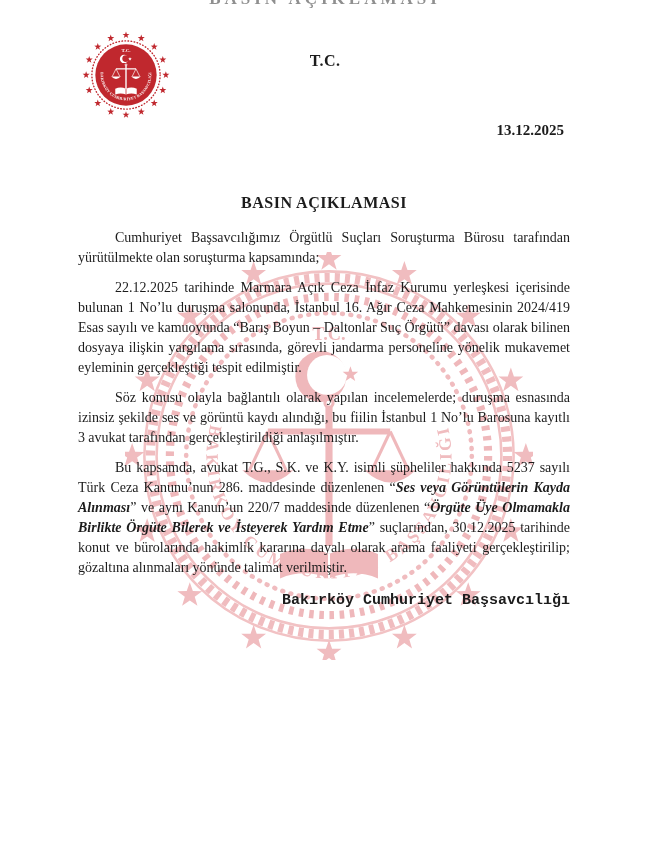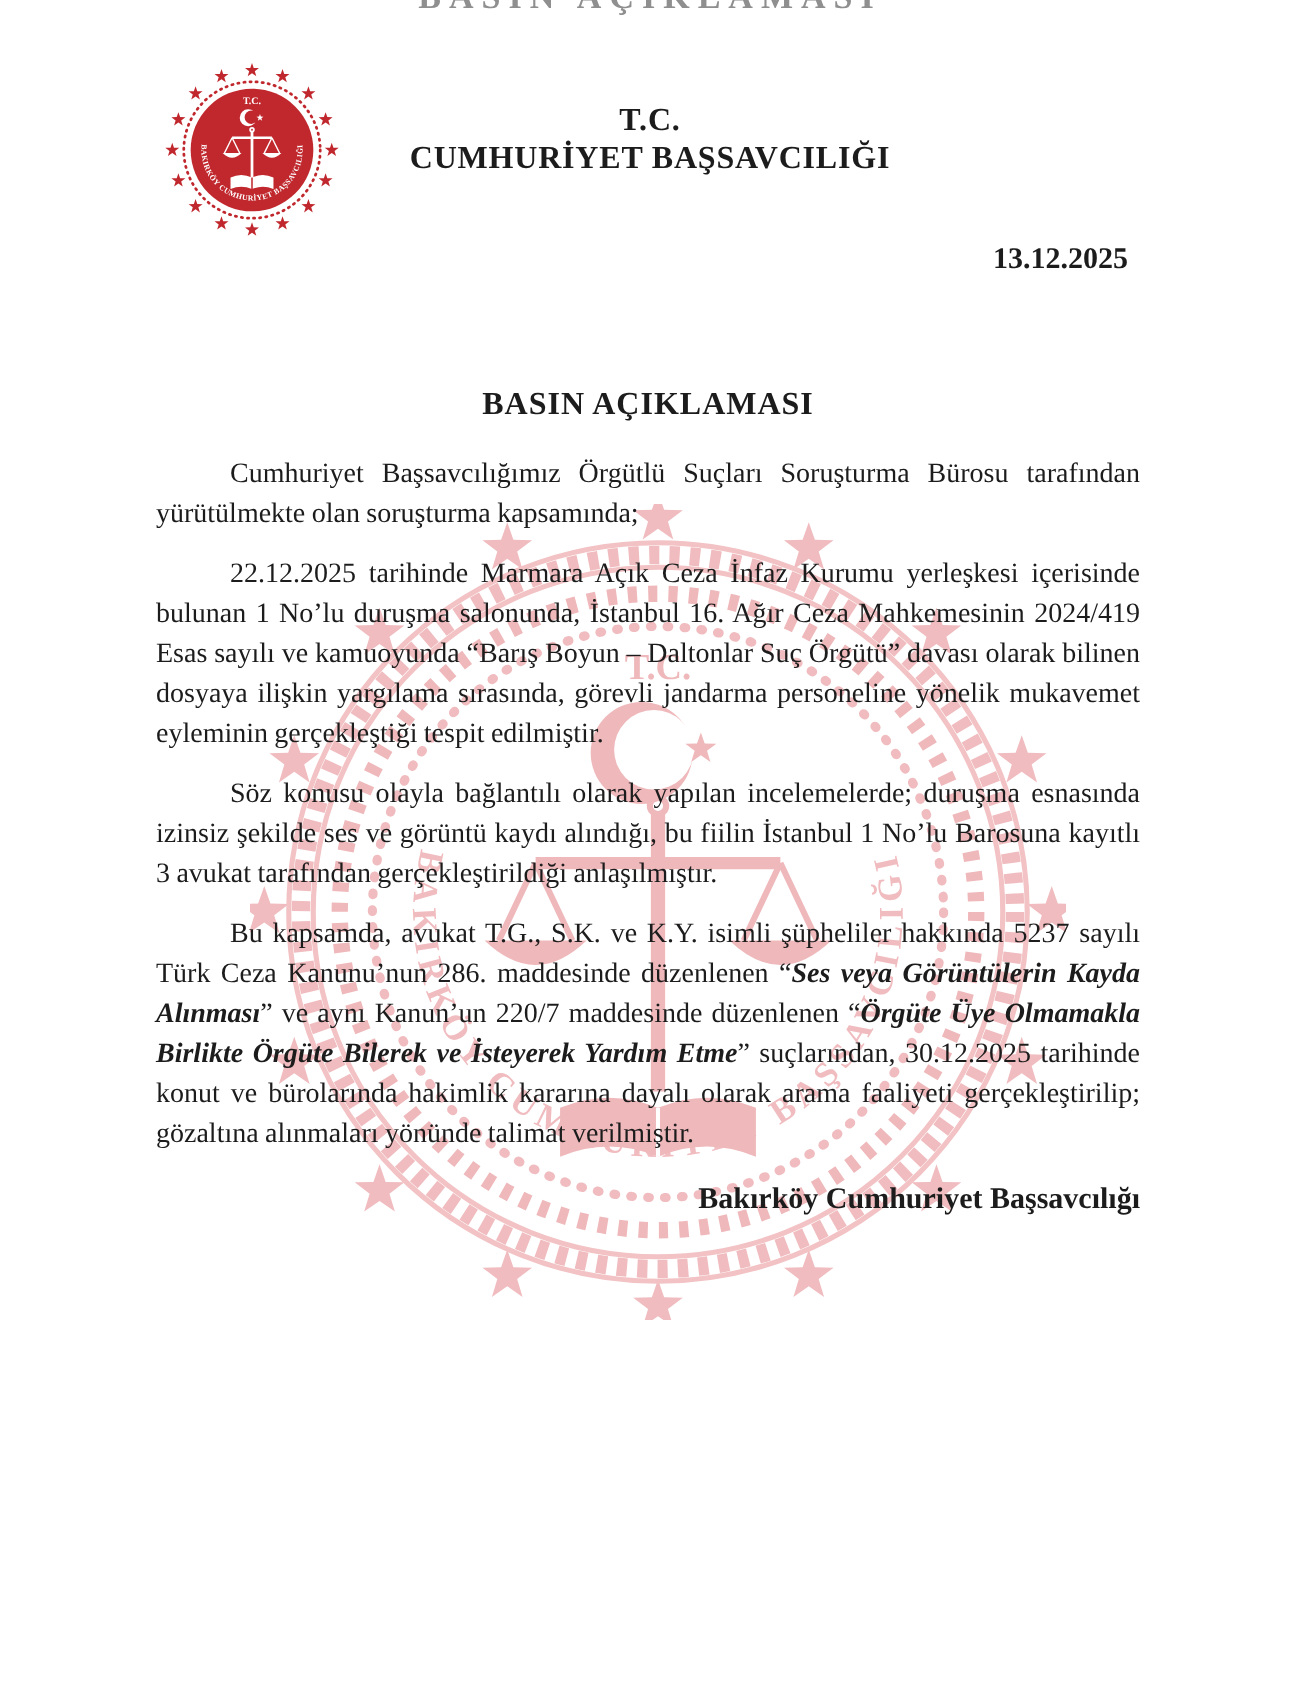--- a/index.html
+++ b/index.html
@@ -35,21 +35,21 @@
     margin:0 0 16px 0;
   }
   .content p{
     margin:0 0 10px 0;
     font-size:14px;line-height:20px;
     text-align:justify;text-indent:37px;
     word-spacing:-0.3px;
   }
   .rt-bi{font-weight:bold;font-style:italic;}
   .signature{
-    margin-top:14px;text-align:right;font-weight:bold;font-size:15px;
+    margin-top:14px;text-align:right;font-weight:bold;font-size:15px;font-family:Liberation Mono, monospace;
   }
   .wm-tone{color:#eeb4b7;}
   svg text{font-family:"Liberation Serif","DejaVu Serif",serif;}
 </style>
 </head>
 <body>
 
 <div class="clipped-top">BASIN AÇIKLAMASI</div>
 
 <div class="watermark wm-tone">
@@ -148,21 +148,20 @@
     <line x1="60" y1="78" x2="60" y2="85.5" stroke="#c0282e" stroke-width="1"></line>
     <path id="logo-arc" d="M 28.1,51.5 A 33,33 0 1 0 91.9,51.5" fill="none"></path>
     <text font-size="5" font-weight="bold" fill="#ffffff" letter-spacing="0.3">
       <textPath href="#logo-arc" startOffset="50%" text-anchor="middle">BAKIRKÖY CUMHURİYET BAŞSAVCILIĞI</textPath>
     </text>
   </svg>
 </div>
 
 <div class="header-text">
   <div>T.C.</div>
-  <div>CUMHURİYET BAŞSAVCILIĞI</div>
 </div>
 
 <div class="date-line">13.12.2025</div>
 
 <div class="content">
   <h1 class="doc-title">BASIN AÇIKLAMASI</h1>
   <p>Cumhuriyet Başsavcılığımız Örgütlü Suçları Soruşturma Bürosu tarafından yürütülmekte olan soruşturma kapsamında;</p>
   <p>22.12.2025 tarihinde Marmara Açık Ceza İnfaz Kurumu yerleşkesi içerisinde bulunan 1 No’lu duruşma salonunda, İstanbul 16. Ağır Ceza Mahkemesinin 2024/419 Esas sayılı ve kamuoyunda “Barış Boyun – Daltonlar Suç Örgütü” davası olarak bilinen dosyaya ilişkin yargılama sırasında, görevli jandarma personeline yönelik mukavemet eyleminin gerçekleştiği tespit edilmiştir.</p>
   <p>Söz konusu olayla bağlantılı olarak yapılan incelemelerde; duruşma esnasında izinsiz şekilde ses ve görüntü kaydı alındığı, bu fiilin İstanbul 1 No’lu Barosuna kayıtlı 3 avukat tarafından gerçekleştirildiği anlaşılmıştır.</p>
   <p><span>Bu kapsamda, avukat T.G., S.K. ve K.Y. isimli şüpheliler hakkında 5237 sayılı Türk Ceza Kanunu’nun 286. maddesinde düzenlenen “</span><span class="rt-bi">Ses veya Görüntülerin Kayda Alınması</span><span>” ve aynı Kanun’un 220/7 maddesinde düzenlenen “</span><span class="rt-bi">Örgüte Üye Olmamakla Birlikte Örgüte Bilerek ve İsteyerek Yardım Etme</span><span>” suçlarından, 30.12.2025 tarihinde konut ve bürolarında hakimlik kararına dayalı olarak arama faaliyeti gerçekleştirilip; gözaltına alınmaları yönünde talimat verilmiştir.</span></p>

